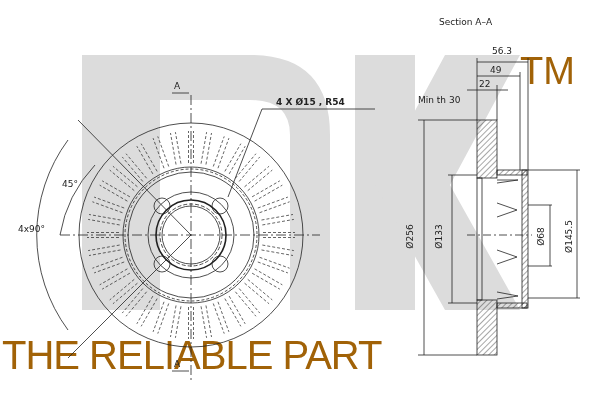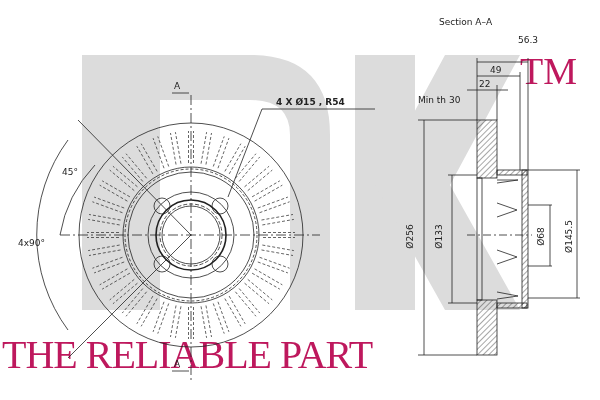--- a/index.html
+++ b/index.html
@@ -1,18 +1,18 @@
 <!DOCTYPE html>
 <html><head>
   <meta charset="utf-8">
   <style>
     html, body { margin: 0; padding: 0; background: #ffffff; }
     body { width: 600px; height: 400px; position: relative; overflow: hidden;
            font-family: "DejaVu Sans", sans-serif; }
-    .wm { position: absolute; color: #be185d; font-family: Liberation Serif, serif; }
+    .wm { position: absolute; color: #a16207; font-family: Liberation Sans, sans-serif; }
     .wm-tagline { left: 2px; top: 335px; font-size: 40px; letter-spacing: -1px; white-space: nowrap; line-height: 1; text-align: right; }
     .wm-tm { left: 520px; top: 52px; font-size: 38px; line-height: 1; }
     svg.draw { position: absolute; left: 0; top: 0; }
     .lbl { position: absolute; font-size: 9px; color: #222; white-space: nowrap; line-height: 1; }
     .rot { transform: rotate(-90deg); transform-origin: center center; }
   </style>
 </head>
 <body>
 
 <svg class="draw" width="600" height="400">
@@ -131,22 +131,22 @@
       <line x1="252.10382907247958" y1="196.83493649053892" x2="279.81664199358164" y2="180.83493649053892"></line>
       <line x1="259.51291905489956" y1="212.72378123251664" x2="289.58308292004864" y2="201.77913664609525"></line>
       <line x1="257.80281833827127" y1="208.0253181285871" x2="287.87298220342035" y2="197.0806735421657"></line>
       <line x1="262.3402786610463" y1="224.95935059051152" x2="293.854126757437" y2="219.40260890516976"></line>
       <line x1="261.47203777271164" y1="220.0353118254505" x2="292.98588586910233" y2="214.47857014010873"></line>
     </g>
 </svg>
 
 <div class="lbl" style="left:174px;top:82px;">A</div>
 <div class="lbl" style="left:174px;top:360px;">A</div>
-<div class="lbl" style="left:62px;top:168px;">45°</div>
-<div class="lbl" style="left:18px;top:239px;">4x90°</div>
+<div class="lbl" style="left:62px;top:180px;">45°</div>
+<div class="lbl" style="left:18px;top:225px;">4x90°</div>
 <div class="lbl" style="left:276px;top:98px;font-weight:bold;">4 X Ø15 , R54</div>
 
 <svg class="draw" width="600" height="400">
   <defs>
     <pattern id="hatch" width="4" height="4" patternUnits="userSpaceOnUse" patternTransform="rotate(45)">
       <line x1="0" y1="0" x2="0" y2="4" stroke="#222" stroke-width="0.8"></line>
     </pattern>
   </defs>
   <g stroke="#222" stroke-width="0.8">
 
@@ -185,20 +185,20 @@
       <line x1="528" y1="205" x2="552" y2="205"></line>
       <line x1="528" y1="266" x2="552" y2="266"></line>
       <line x1="550" y1="205" x2="550" y2="266"></line>
 
       <line x1="467" y1="235" x2="532" y2="235" stroke-dasharray="8,3,2,3"></line>
     </g>
   </g>
 </svg>
 
 <div class="lbl" style="left:439px;top:18px;">Section A–A</div>
-<div class="lbl" style="left:492px;top:36px;margin-left:26px;">56.3</div>
+<div class="lbl" style="left:492px;top:47px;">56.3</div>
 <div class="lbl" style="left:490px;top:66px;">49</div>
 <div class="lbl" style="left:479px;top:80px;">22</div>
 <div class="lbl" style="left:418px;top:96px;">Min th 30</div>
 <div class="lbl rot" style="left:398px;top:232px;">Ø256</div>
 <div class="lbl rot" style="left:427px;top:232px;">Ø133</div>
 <div class="lbl rot" style="left:532px;top:232px;">Ø68</div>
 <div class="lbl rot" style="left:553px;top:232px;">Ø145.5</div>
 
 </body></html>

